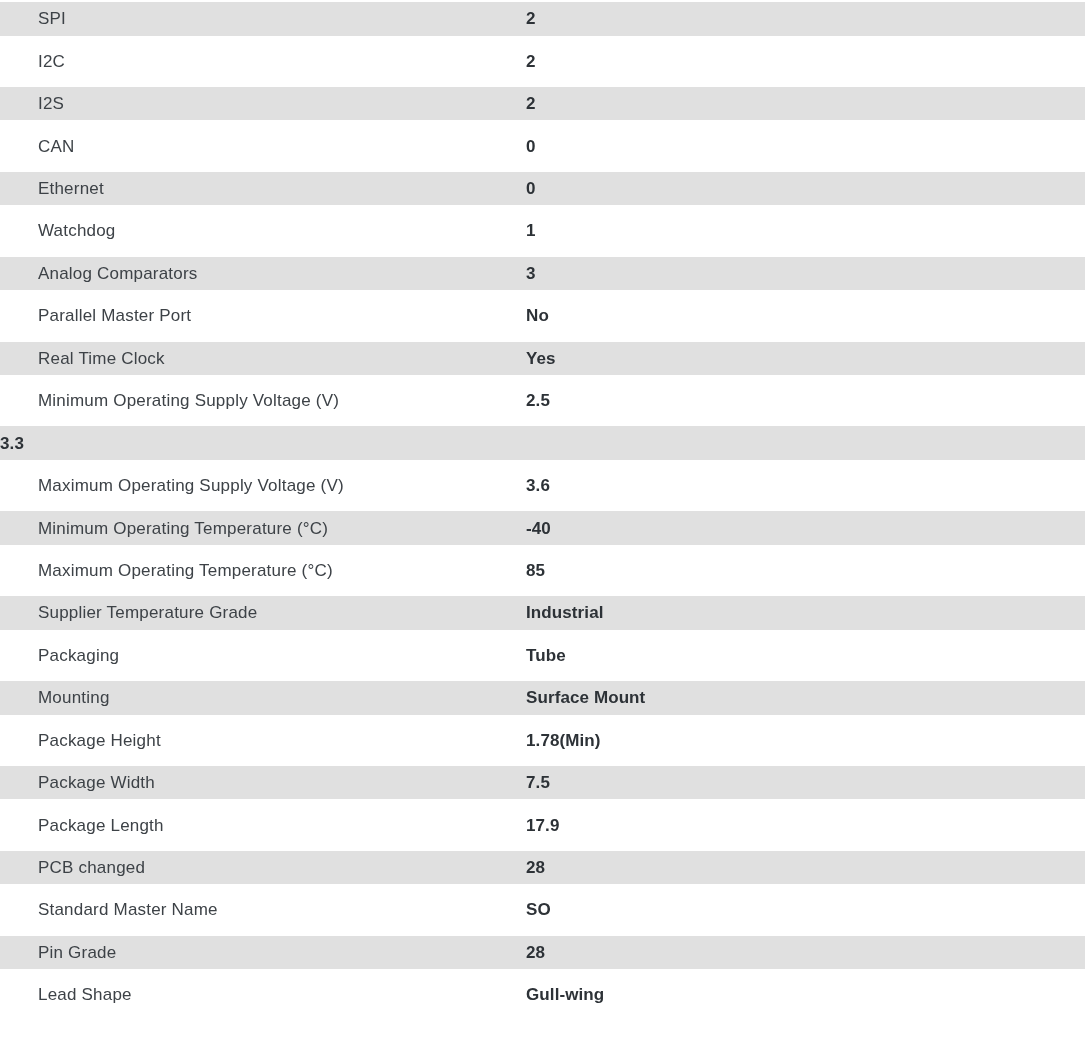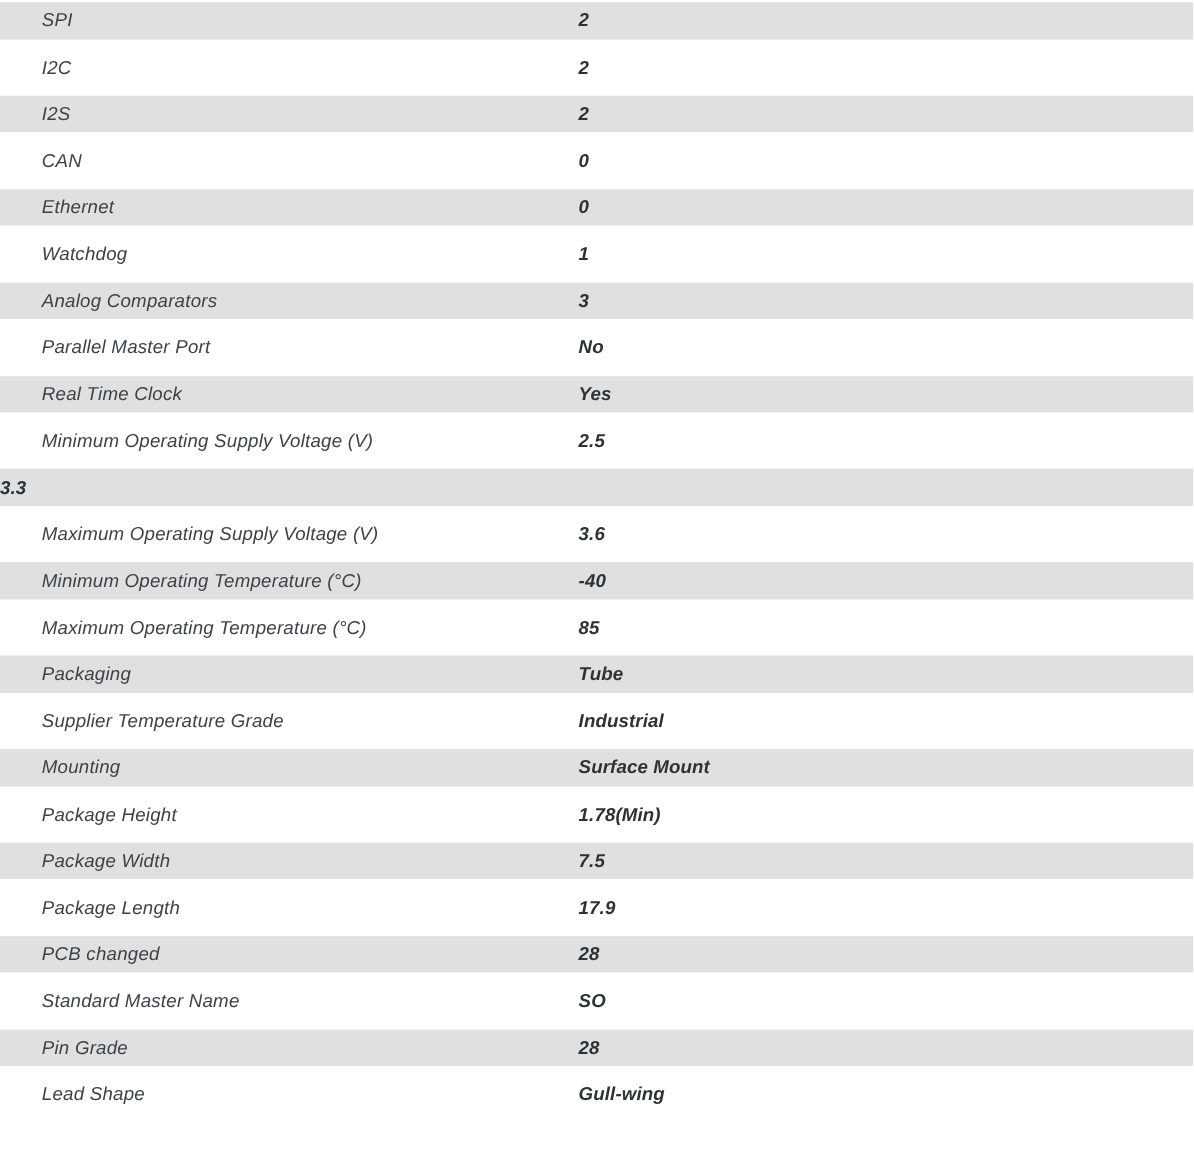--- a/index.html
+++ b/index.html
@@ -8,21 +8,20 @@
     background: #ffffff;
     font-family: "Liberation Sans", "DejaVu Sans", sans-serif;
   }
   .spec-table {
     width: 1085px;
     height: 1061px;
     overflow: hidden;
     display: flex;
     flex-direction: column;
     background: var(--row-bg, #ffffff);
-    font-style: italic;
   }
   .spec-row {
     display: flex;
     align-items: center;
     height: 33.5px;
     margin: 2px 0 6.94px 0;
     background: var(--row-bg, #ffffff);
     flex: 0 0 auto;
   }
   .spec-row:nth-child(odd) {
@@ -122,27 +121,27 @@
     <span class="cell cell-label">Minimum Operating Temperature (°C)</span>
     <span class="cell cell-value">-40</span>
   </div>
 
   <div class="spec-row">
     <span class="cell cell-label">Maximum Operating Temperature (°C)</span>
     <span class="cell cell-value">85</span>
   </div>
 
   <div class="spec-row">
-    <span class="cell cell-label">Packaging</span>
-    <span class="cell cell-value">Tube</span>
+    <span class="cell cell-label">Supplier Temperature Grade</span>
+    <span class="cell cell-value">Industrial</span>
   </div>
 
   <div class="spec-row">
-    <span class="cell cell-label">Supplier Temperature Grade</span>
-    <span class="cell cell-value">Industrial</span>
+    <span class="cell cell-label">Packaging</span>
+    <span class="cell cell-value">Tube</span>
   </div>
 
   <div class="spec-row">
     <span class="cell cell-label">Mounting</span>
     <span class="cell cell-value">Surface Mount</span>
   </div>
 
   <div class="spec-row">
     <span class="cell cell-label">Package Height</span>
     <span class="cell cell-value">1.78(Min)</span>

